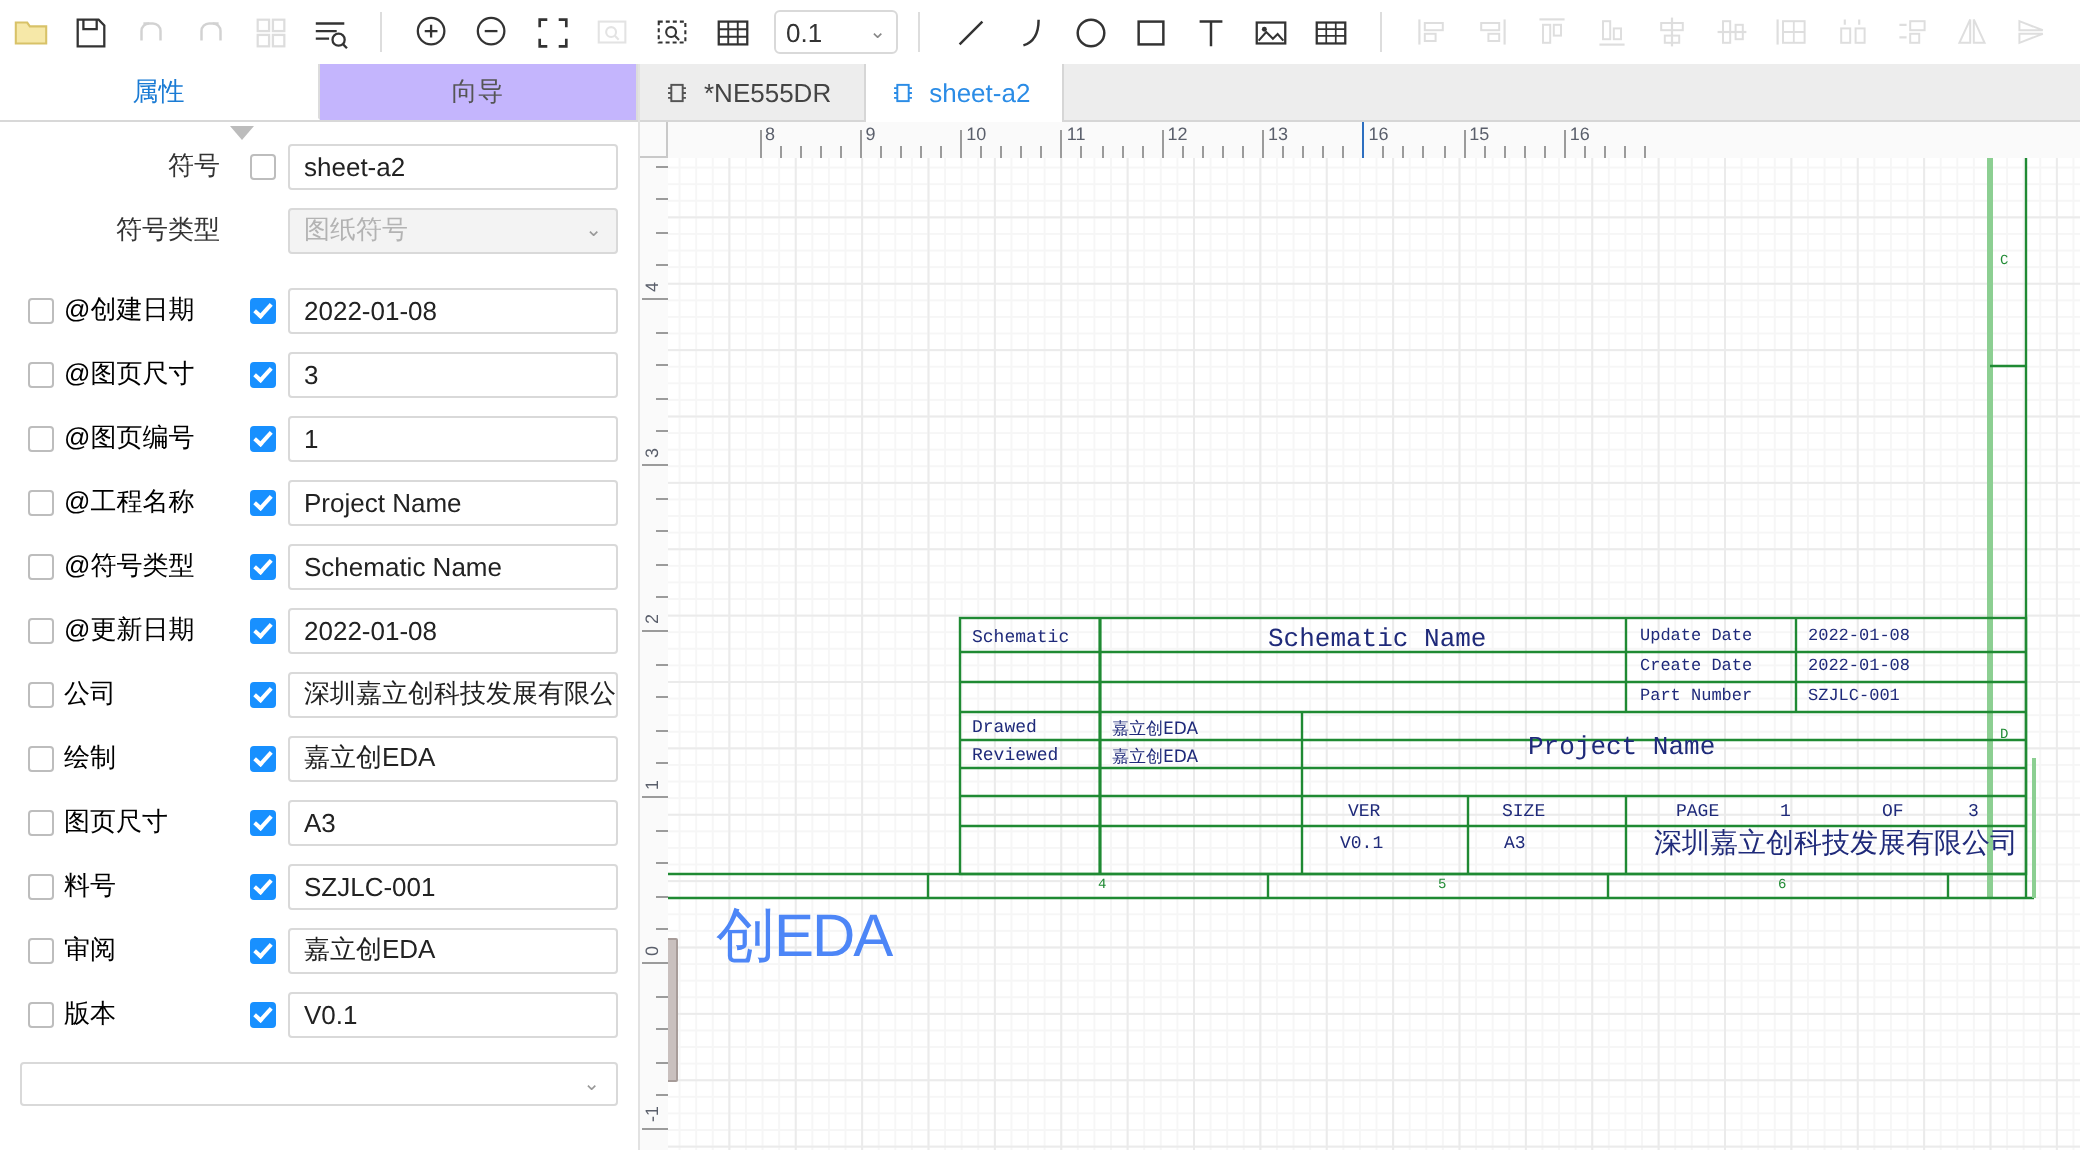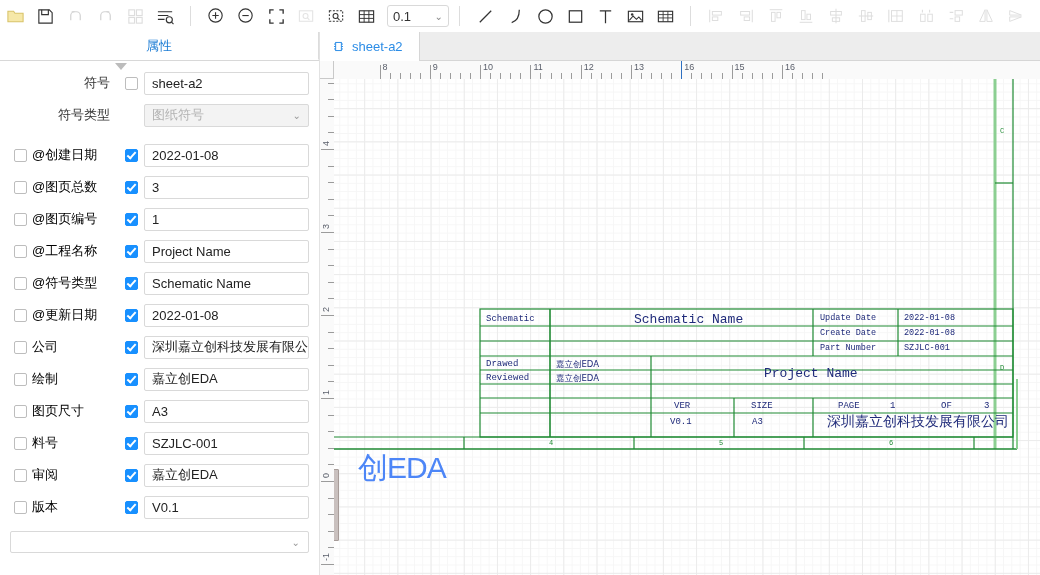--- a/index.html
+++ b/index.html
@@ -370,20 +370,23 @@
           </svg>
       </div>
     </div>
   </div>
 
   <div class="panel">
     <div class="tabs">
       <div class="tab active">
         <span>属性</span>
       </div>
+      <div class="tab">
+        <span>向导</span>
+      </div>
     </div>
 
     <div class="panel-body">
       <div class="caret-top"></div>
 
       <div class="row">
         <div class="lbl">符号</div>
         <div class="mid">
           <div class="cb"></div>
         </div>
@@ -408,21 +411,21 @@
               <span>@创建日期</span>
             </div>
             <div class="mid">
               <div class="cb on"></div>
             </div>
             <div class="fld">2022-01-08</div>
           </div>
           <div class="row">
             <div class="lbl-wrap">
               <div class="cb"></div>
-              <span>@图页总数</span>
+              <span>@图页尺寸</span>
             </div>
             <div class="mid">
               <div class="cb on"></div>
             </div>
             <div class="fld">3</div>
           </div>
           <div class="row">
             <div class="lbl-wrap">
               <div class="cb"></div>
               <span>@图页编号</span>
@@ -527,20 +530,27 @@
     </div>
 
     <div class="bottom-sel">
       <span class="cv">⌄</span>
     </div>
   </div>
 
   <div class="canvas-wrap">
 
     <div class="doctabs">
+      <div class="dtab">
+        <svg width="13" height="13" viewBox="0 0 16 16">
+          <rect x="4.5" y="3" width="7" height="10" fill="none" stroke="#555" stroke-width="1.2"></rect>
+          <path d="M4.5 5h-2M4.5 8h-2M4.5 11h-2M11.5 5h2M11.5 8h2M11.5 11h2" stroke="#555" stroke-width="1.2"></path>
+        </svg>
+        <span>*NE555DR</span>
+      </div>
       <div class="dtab active">
         <svg width="13" height="13" viewBox="0 0 16 16">
           <rect x="4.5" y="3" width="7" height="10" fill="none" stroke="#2b8ce6" stroke-width="1.2"></rect>
           <path d="M4.5 5h-2M4.5 8h-2M4.5 11h-2M11.5 5h2M11.5 8h2M11.5 11h2" stroke="#2b8ce6" stroke-width="1.2"></path>
         </svg>
         <span>sheet-a2</span>
       </div>
     </div>
 
     <div class="rcorner"></div>

